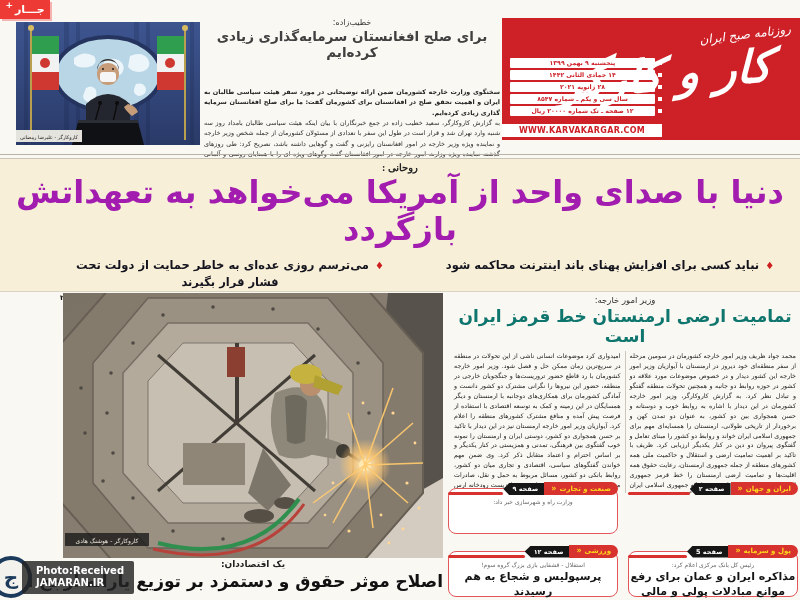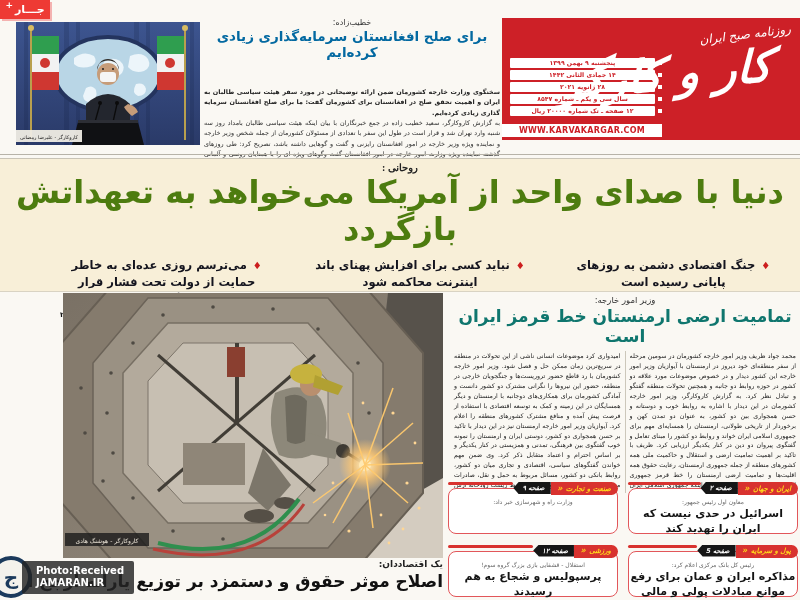--- a/index.html
+++ b/index.html
@@ -14,21 +14,21 @@
     position:absolute; left:0; top:0; width:50px; height:19px; z-index:9;
     background:#ee3a34; color:#fff; font-weight:bold; font-size:11px;
     display:flex; align-items:center; justify-content:center; gap:2px;
     box-shadow:2px 2px 0 rgba(238,120,120,.55); direction:ltr;
   }
   .jaaar .plus{ font-size:9px; line-height:1; position:relative; top:-4px; }
   
   .spokesman { position:absolute; left:16px; top:22px; width:184px; height:123px; }
   .top-article { position:absolute; right:300px; top:18px; width:296px; height:138px; text-align:justify; }
   .top-article .kicker { text-align:center; font-size:8px; color:#333; margin-bottom:1px; }
-  .top-article h2 { text-align:center; font-size:13.5px; font-weight:900; color:#0369a1; margin-bottom:4px; }
+  .top-article h2 { text-align:center; font-size:13.5px; font-weight:900; color:#404040; margin-bottom:4px; }
   .top-article .lead { font-size:6.4px; font-weight:bold; color:#222; line-height:1.6;margin-top:27px; }
   .top-article .body { font-size:6.4px; color:#2a2a2a; line-height:1.62; }
   .top-article .cont { font-size:6.3px; font-weight:bold; color:#111; text-align:left; margin-top:2px; }
   
   .masthead { position:absolute; left:502px; right:0; top:18px; height:122px; background:#cd2027; }
   .tagline { position:absolute; right:10px; top:4px; color:#fff; font-size:12px; font-style:italic;
              transform:rotate(-7deg); transform-origin:right top; }
   .paper-title { position:absolute; right:28px; top:30px; color:#fff; font-size:45px; font-weight:900;
              font-style:italic; transform:rotate(-5deg) skewX(-6deg); letter-spacing:-2px; white-space:nowrap; }
   .date-col { position:absolute; left:8px; top:40px; width:152px; direction:rtl; }
@@ -39,52 +39,52 @@
   .site-bar { position:absolute; left:0; bottom:3px; width:160px; height:13px; background:#fff;
              color:#cd2027; font-size:8px; font-weight:bold; text-align:center; line-height:13px;
              direction:ltr; letter-spacing:.3px; }
   .rule { position:absolute; left:0; right:0; height:1px; background:#b7b3a8; }
   
   .cream {
     position:absolute; left:0; right:0; top:158px; height:134px;
     background:#f8efd8; border-top:1px solid #c9c4b6; border-bottom:1px solid #d9d3c3;
   }
   .cream .kicker { text-align:center; font-size:10px; font-weight:bold; color:#222; padding-top:3px;font-family:Liberation Serif, serif; }
-  .cream h1 { text-align:center; font-size:32px; font-weight:900; color:#4d7c0f;
+  .cream h1 { text-align:center; font-size:32px; font-weight:900; color:#a21caf;
               letter-spacing:-1px; line-height:1.15; margin-top:1px; }
   .subheads { display:flex; direction:rtl; margin-top:9px; padding:0 20px; }
   .subhead { flex:1; text-align:center; font-size:11.5px; font-weight:bold; color:#14141e; line-height:1.5;margin-left:40px; }
   .subhead .dia { color:#cc1f1f; font-size:10px; margin-left:2px; }
   .subhead .pg { display:block; text-align:left; font-size:7px; color:#111; margin:2px 6px 0 0; }
   
   .main-photo { position:absolute; left:63px; top:293px; width:380px; height:265px; }
   
   .zarif { position:absolute; left:450px; right:0; top:295px; }
   .zarif .kicker { text-align:center; font-size:8.5px; color:#333; }
   .zarif h2 { text-align:center; font-size:17px; font-weight:900; color:#0f766e; margin:1px 0 5px; }
   .zarif .cols { display:flex; direction:rtl; height:142px; overflow:hidden; }
   .zarif .col { flex:1; font-size:6.3px; line-height:1.58; color:#222; text-align:justify; padding:0 4px; }
   .zarif .col + .col { border-left:none; border-right:1px solid #ccc7ba; }
   
   .boxes { position:absolute; left:448px; width:350px; top:482px; height:118px;
            display:grid; grid-template-columns:1fr 1fr; gap:7px 10px; direction:rtl; overflow:hidden; }
   .sbox { position:relative; }
-  .tab { position:absolute; top:0; left:0; right:0; height:13px; display:flex; align-items:flex-start; direction:ltr; z-index:2;font-style:italic; }
+  .tab { position:absolute; top:0; left:0; right:0; height:13px; display:flex; align-items:flex-end; direction:ltr; z-index:2; }
   .tab-line { flex:1; height:3px; background:#d8322f; border-radius:2px; }
   .tab-page { background:#161616; color:#fff; font-size:6.5px; font-weight:bold;
               padding:2px 6px 2px 9px; clip-path:polygon(0 50%,14% 0,100% 0,100% 100%,14% 100%); }
   .tab-section { background:#d8322f; color:#ffd71c; font-size:7px; font-weight:bold;
               padding:2.5px 7px; border-radius:0 7px 7px 0; display:flex; align-items:center; gap:3px; direction:rtl; }
   .tab-section .chev { color:#ffd71c; font-size:8px; font-weight:900; line-height:1; }
   .card { margin-top:6px; background:#fff; border:1.3px solid #e2565a; border-radius:8px;
           height:46px; padding-top:9px; text-align:center; }
   .card .kicker { font-size:6px; color:#666; }
   .card h3 { font-size:11px; font-weight:bold; color:#141414; line-height:1.4; margin-top:1px; }
   
-  .economist { position:absolute; left:63px; top:559px; width:380px; text-align:right; }
+  .economist { position:absolute; left:63px; top:559px; width:380px; text-align:center; }
   .economist .kicker { font-size:9px; font-weight:bold; color:#222; }
   .economist h2 { font-size:17px; font-weight:900; color:#111; white-space:nowrap; margin-top:2px; }
   
   .jamaran { position:absolute; left:-10px; top:556px; display:flex; align-items:center; z-index:8; direction:ltr; }
   .jam-circle { width:42px; height:42px; border-radius:50%; background:#f4f2ec; border:4px solid #1b3a5c;
                 color:#1b3a5c; font-size:20px; font-weight:900; display:flex; align-items:center;
                 justify-content:center; flex:none; }
   .jam-band { background:rgba(35,35,35,.82); color:#fff; font-size:10px; font-weight:bold;
               padding:4px 10px 4px 14px; margin-left:-10px; line-height:1.25; border-radius:2px; }
   svg text { font-family:"DejaVu Sans", sans-serif; }
@@ -198,24 +198,20 @@
     </div>
     <div class="site-bar">WWW.KARVAKARGAR.COM</div>
   </div>
 
   <div class="rule" style="top:154px"></div>
 
   <div class="cream">
     <div class="kicker">روحانی :</div>
     <h1>دنیا با صدای واحد از آمریکا می‌خواهد به تعهداتش بازگردد</h1>
     <div class="subheads">
-      <div class="subhead">
-        <span class="dia">♦</span>
-        <span>جنگ اقتصادی دشمن به روزهای پایانی رسیده است</span>
-      </div>
       <div class="subhead">
         <span class="dia">♦</span>
         <span>نباید کسی برای افزایش پهنای باند اینترنت محاکمه شود</span>
       </div>
       <div class="subhead">
         <span class="dia">♦</span>
         <span>می‌ترسم روزی عده‌ای به خاطر حمایت از دولت تحت فشار قرار بگیرند</span>
         <span class="pg">صفحه ۲</span>
       </div>
     </div>
@@ -329,24 +325,20 @@
   <div class="boxes">
     <div class="sbox">
       <div class="tab">
         <span class="tab-line"></span>
         <span class="tab-page">صفحه ۲</span>
         <span class="tab-section">
           <span>ایران و جهان</span>
           <span class="chev">«</span>
         </span>
       </div>
-      <div class="card">
-        <div class="kicker">معاون اول رئیس جمهور:</div>
-        <h3>اسرائیل در حدی نیست که ایران را تهدید کند</h3>
-      </div>
     </div>
     <div class="sbox">
       <div class="tab">
         <span class="tab-line"></span>
         <span class="tab-page">صفحه ۹</span>
         <span class="tab-section">
           <span>صنعت و تجارت</span>
           <span class="chev">«</span>
         </span>
       </div>

